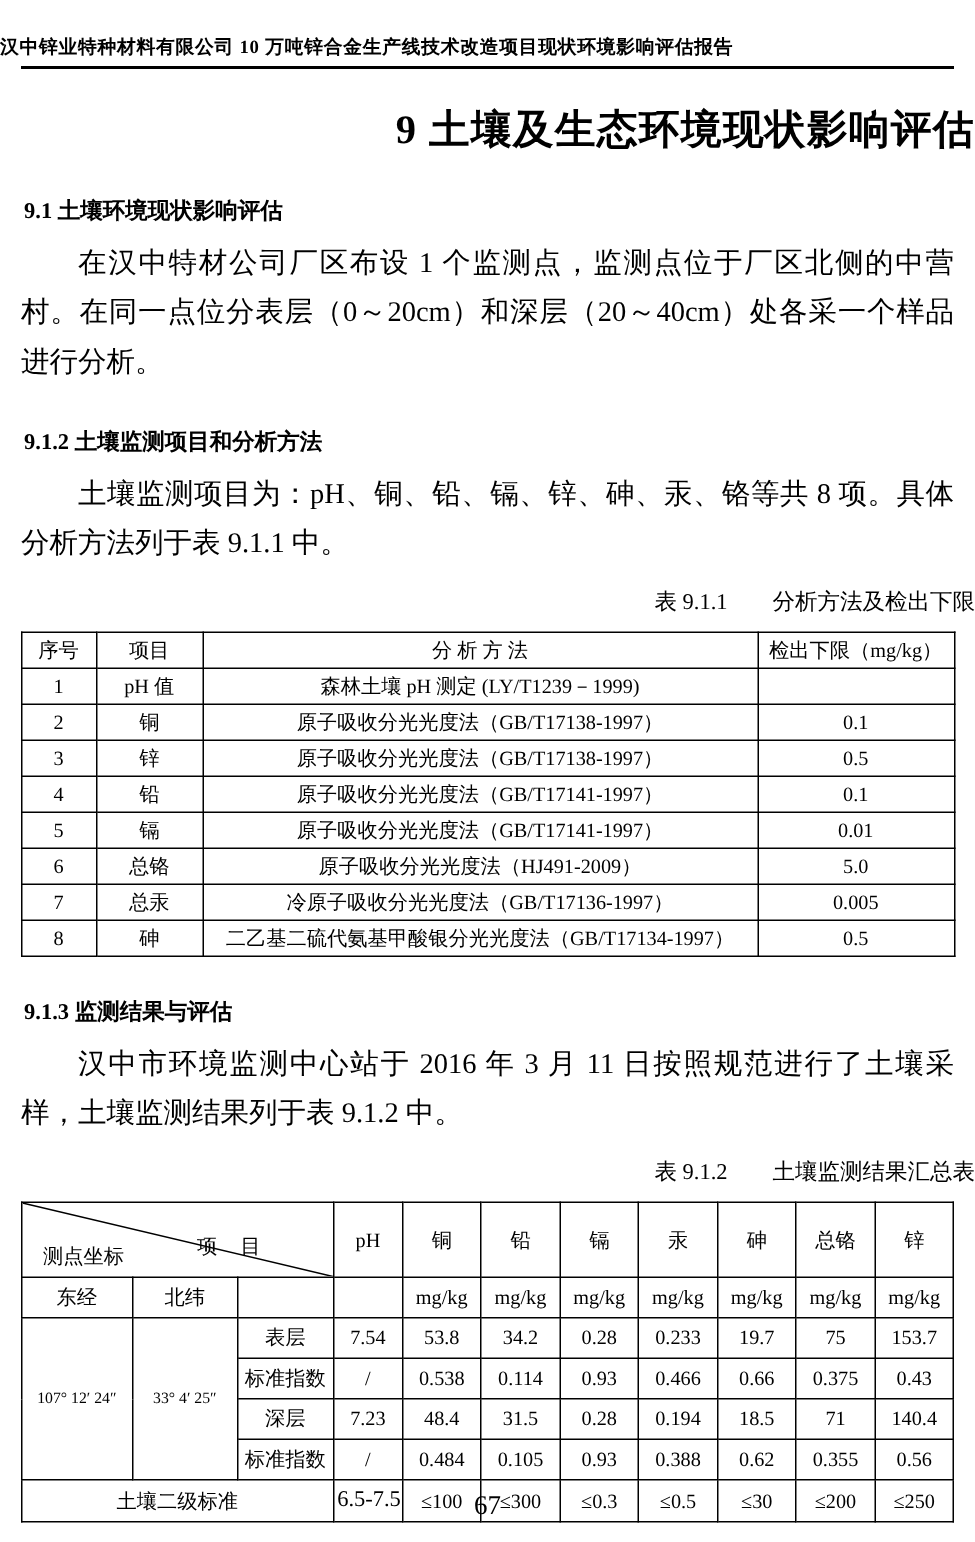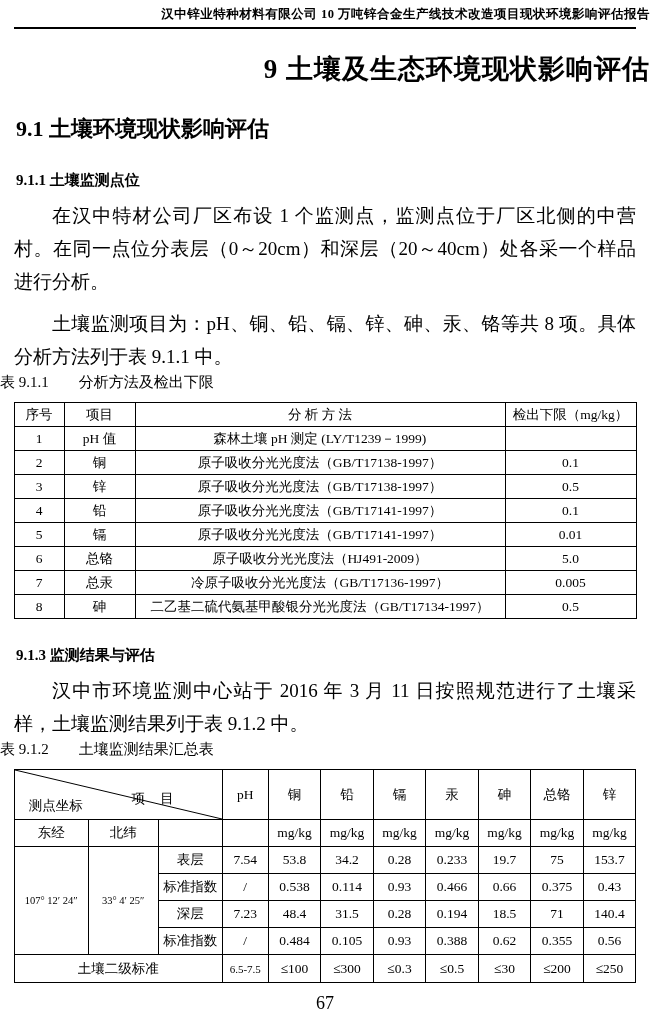--- a/index.html
+++ b/index.html
@@ -6,57 +6,57 @@
   .page{
     position:relative;
     width:650px;height:1028px;
     margin:0 auto;
     background:#ffffff;
     color:#000;
     font-family:"Liberation Serif","DejaVu Serif",serif;
     overflow:hidden;
   }
   .doc-header{
-    padding-top:6px;
-    text-align:right;
+    padding-top:23px;
+    text-align:left;
     font-size:12.5px;
     font-weight:bold;
     letter-spacing:0.5px;
   }
   .header-rule{
     margin:4px 14px 0 14px;
     border-bottom:2px solid #000;
   }
   h1.chapter{
     margin:22px 0 0 16px;
     font-size:27px;
     font-weight:bold;
     letter-spacing:1px;
     text-align:right;
   }
   h2.section{
     margin:27px 0 0 16px;
-    font-size:22px;
+    font-size:15px;
     font-weight:bold;
   }
   h3.subsection{
     margin:27px 16px 0 16px;
     font-size:15px;
     font-weight:bold;
   }
   p.body-para{
     margin:9px 14px 0 14px;
     font-size:19px;
     line-height:33px;
     text-indent:2em;
     text-align:justify;
   }
   .caption{
-    margin-top:0;
-    text-align:left;
+    margin-top:13px;
+    text-align:right;
     font-size:15px;
   }
   table{
     border-collapse:collapse;
     table-layout:fixed;
     margin:10px auto 0 auto;
     width:622px;
     border:1.5px solid #000;
   }
   td,th{
@@ -69,21 +69,21 @@
     overflow:hidden;
     white-space:nowrap;
   }
   
   .t1 tr{height:24px;}
   
   .t2 tr.hdr1{height:50px;}
   .t2 tr{height:27px;}
   .t2 tr.std{height:28px;}
   .t2 .coord{font-size:10.5px;}
-  .t2 .ph-std{font-size:11px;}
+  .t2 .ph-std{font-size:15px;}
   .t2 .diag{
     position:relative;
     padding:0;
   }
   .t2 .diag svg{
     position:absolute;left:0;top:0;width:100%;height:100%;
   }
   .t2 .diag .diag-top{
     position:absolute;top:20px;right:42px;
     font-size:13.5px;letter-spacing:6px;
@@ -103,23 +103,23 @@
 <body>
 
 <div class="page">
 
   <div class="doc-header">汉中锌业特种材料有限公司 10 万吨锌合金生产线技术改造项目现状环境影响评估报告</div>
   <div class="header-rule"></div>
 
   <h1 class="chapter">9  土壤及生态环境现状影响评估</h1>
   <h2 class="section">9.1  土壤环境现状影响评估</h2>
 
-  <h3 class="subsection">9.1.1  土壤监测点位</h3>
   <p class="body-para">在汉中特材公司厂区布设 1 个监测点，监测点位于厂区北侧的中营村。在同一点位分表层（0～20cm）和深层（20～40cm）处各采一个样品进行分析。</p>
 
+  <h3 class="subsection">9.1.2  土壤监测项目和分析方法</h3>
   <p class="body-para">土壤监测项目为：pH、铜、铅、镉、锌、砷、汞、铬等共 8 项。具体分析方法列于表 9.1.1 中。</p>
 
   <div class="caption">表 9.1.1　　分析方法及检出下限</div>
 
   <table class="t1">
     <colgroup>
         <col style="width:50px">
         <col style="width:71px">
         <col style="width:370px">
         <col style="width:131px">

